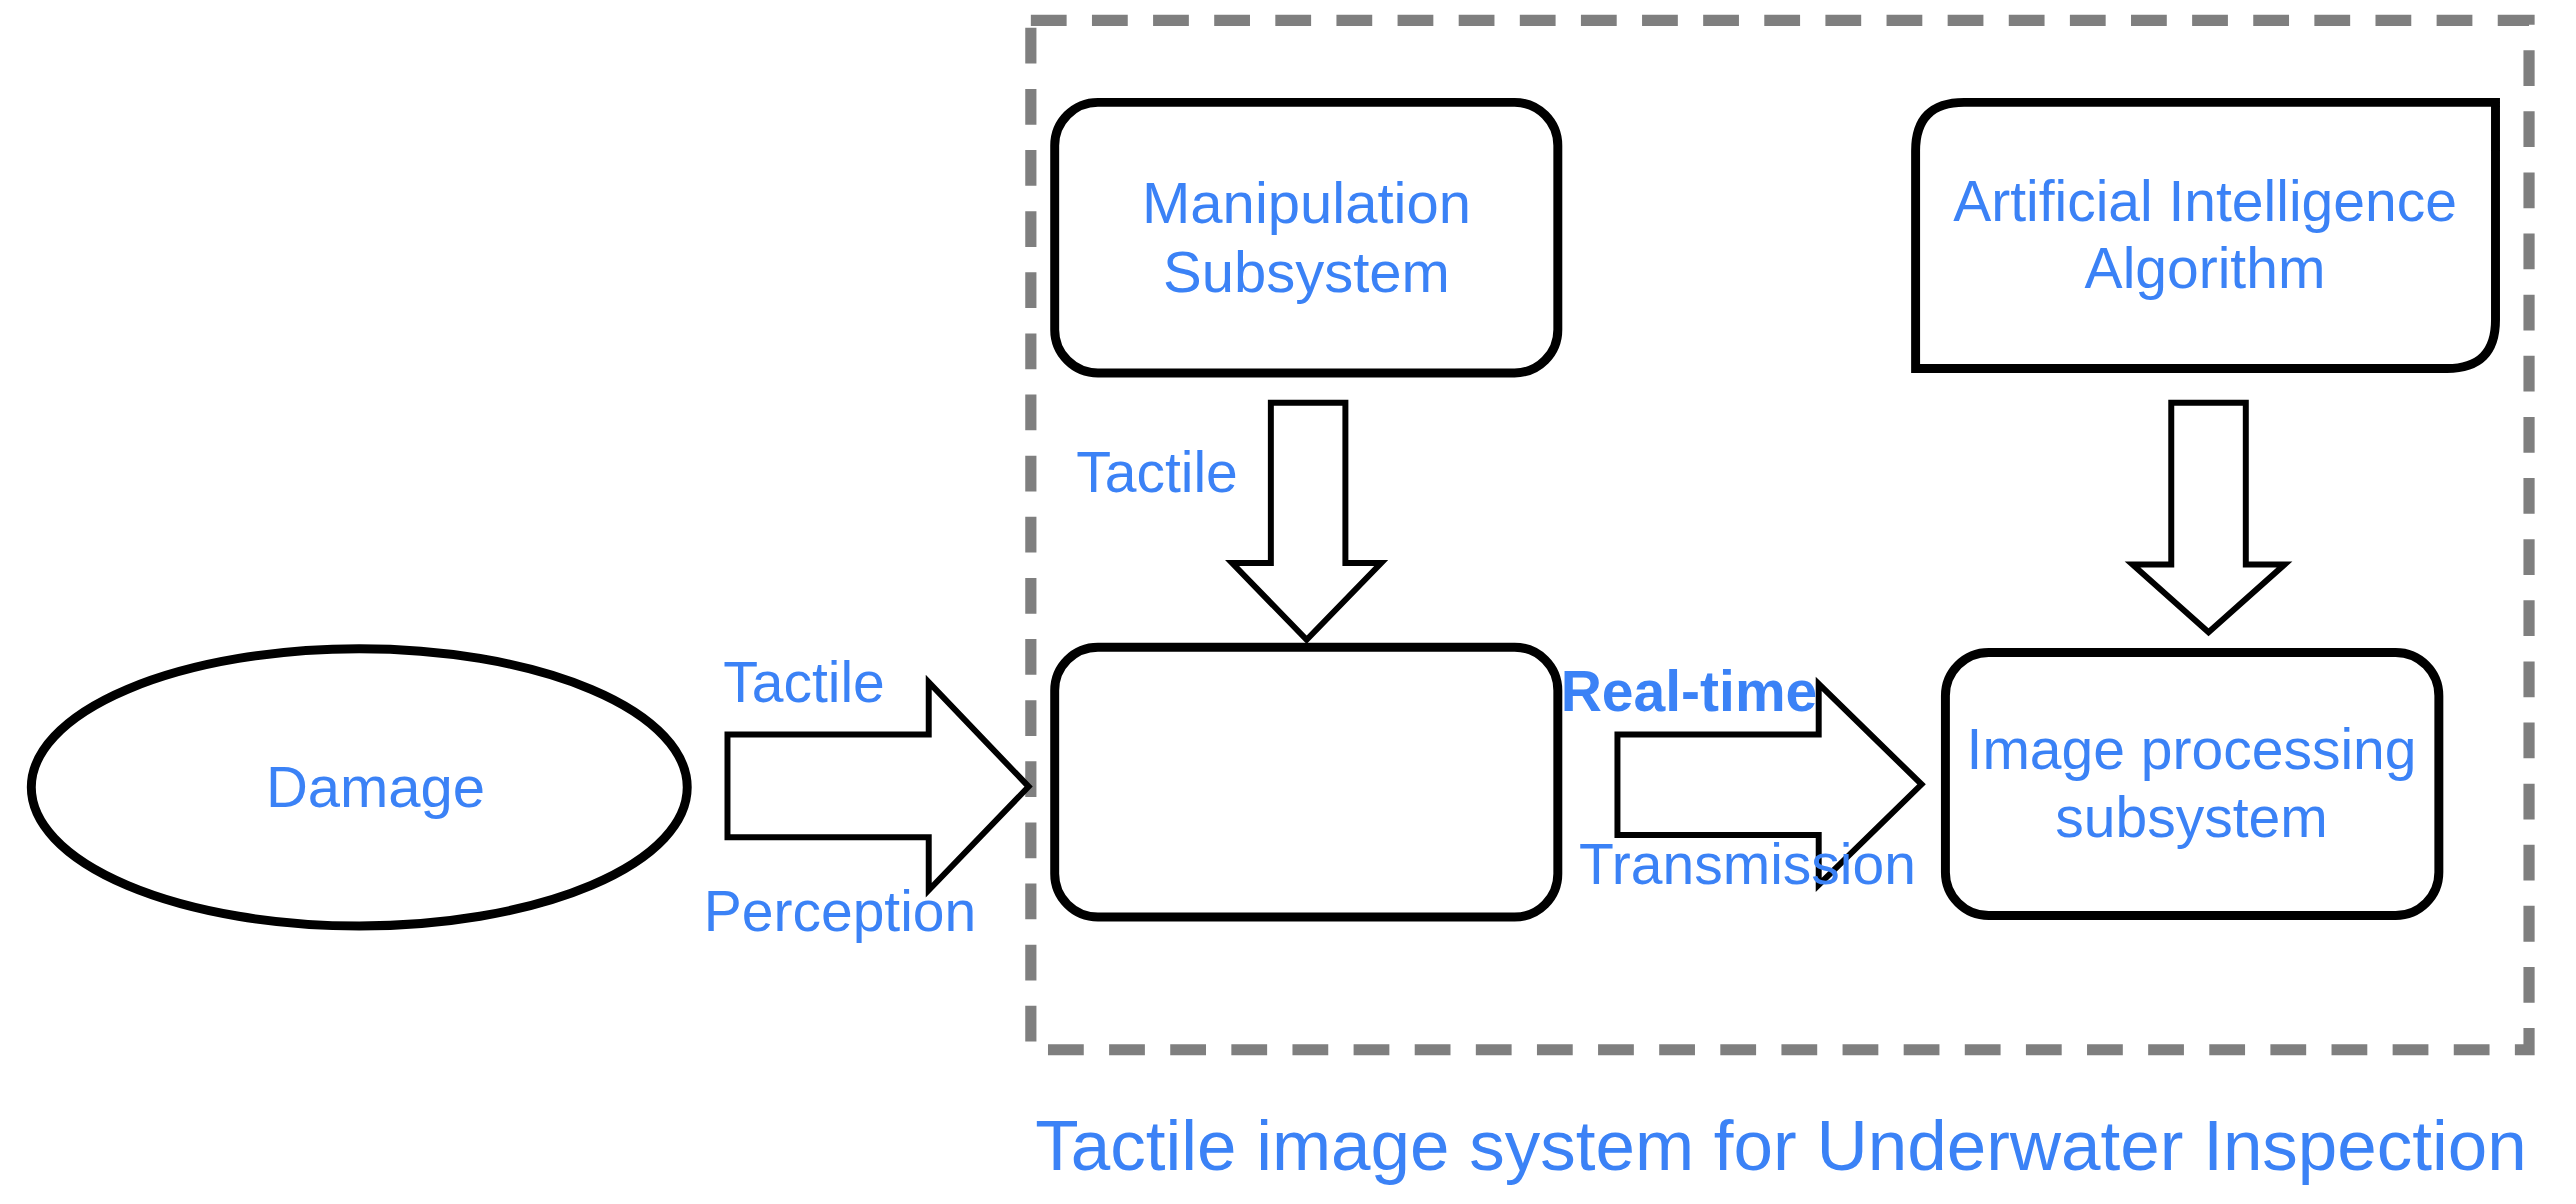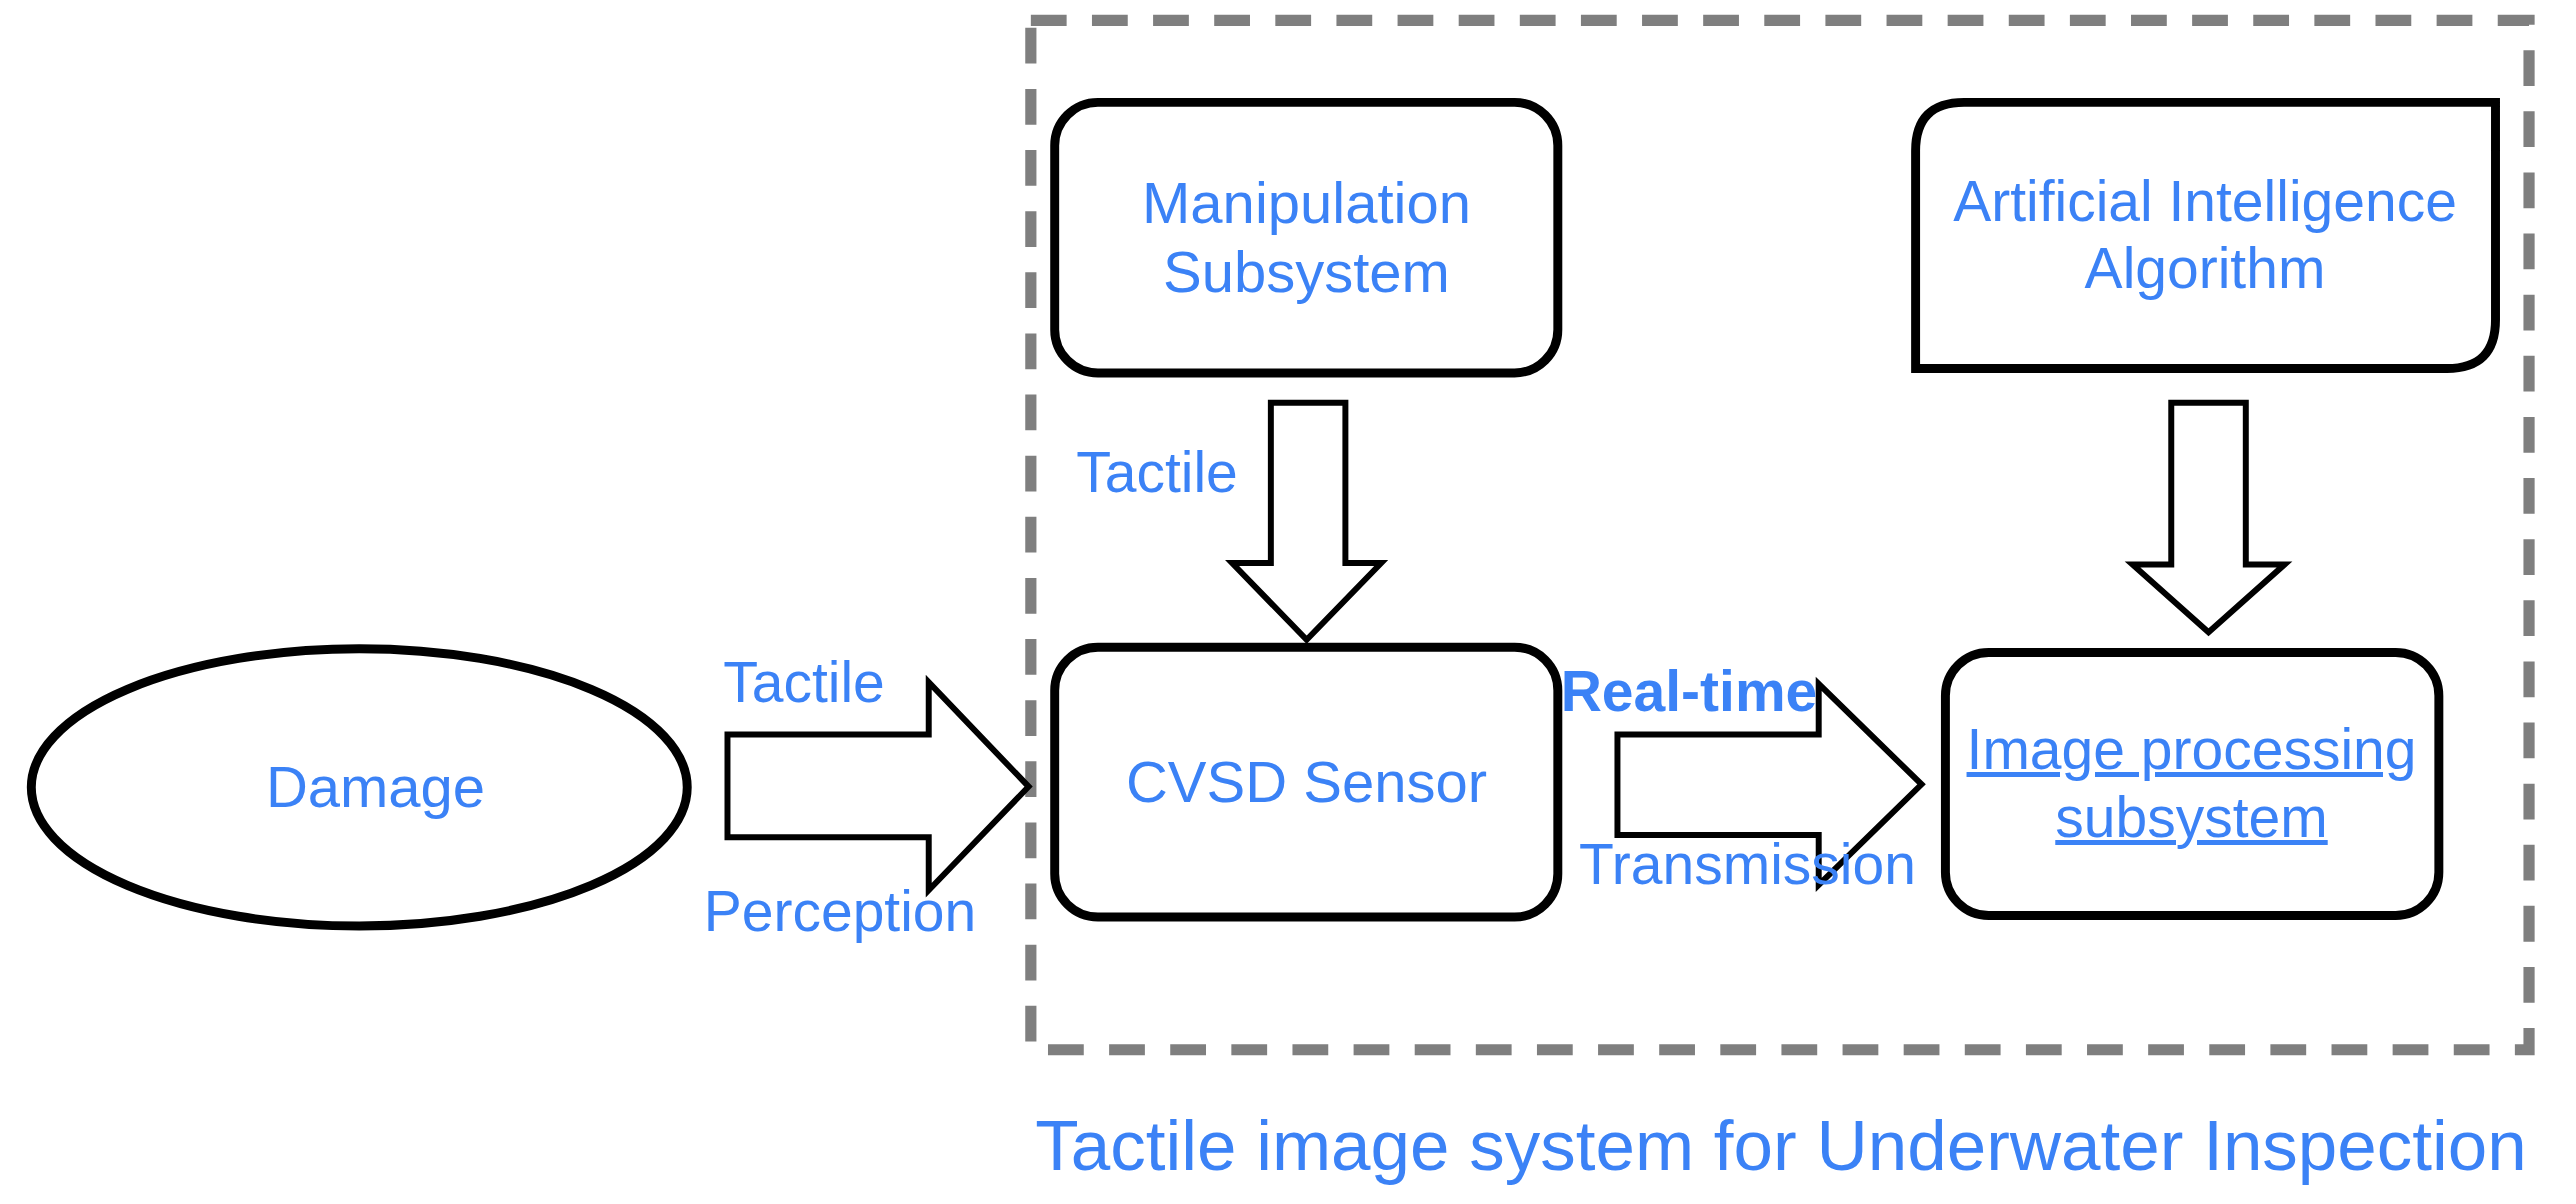--- a/index.html
+++ b/index.html
@@ -86,23 +86,22 @@
   </svg>
 
   <div class="lbl" style="left:152px; top:750px; width:447px; height:75px;">Damage</div>
 
   <div class="lbl" style="left:1055px; top:102px; width:503px; height:271px;">Manipulation
 Subsystem</div>
 
   <div class="lbl" style="left:1892px; top:102px; width:626px; height:266px; font-size:57px;">Artificial Intelligence
 Algorithm</div>
 
-  <div class="lbl" style="left:1055px; top:647px; width:503px; height:270px;">CVSD Sensor</div>
 
-  <div class="lbl" style="left:1945px; top:652px; width:493px; height:263px; font-size:57px;text-decoration:underline;">Image processing
+  <div class="lbl" style="left:1945px; top:652px; width:493px; height:263px; font-size:57px;">Image processing
 subsystem</div>
 
   <div class="lbl arrowlbl" style="left:655px; top:654px; width:298px; height:57px;">Tactile</div>
 
   <div class="lbl arrowlbl" style="left:691px; top:883px; width:298px; height:57px;">Perception</div>
 
   <div class="lbl arrowlbl" style="left:1008px; top:444px; width:298px; height:57px;">Tactile</div>
 
 
   <div class="lbl arrowlbl" style="left:1540px; top:663px; width:298px; height:57px;font-weight:bold;">Real-time</div>

